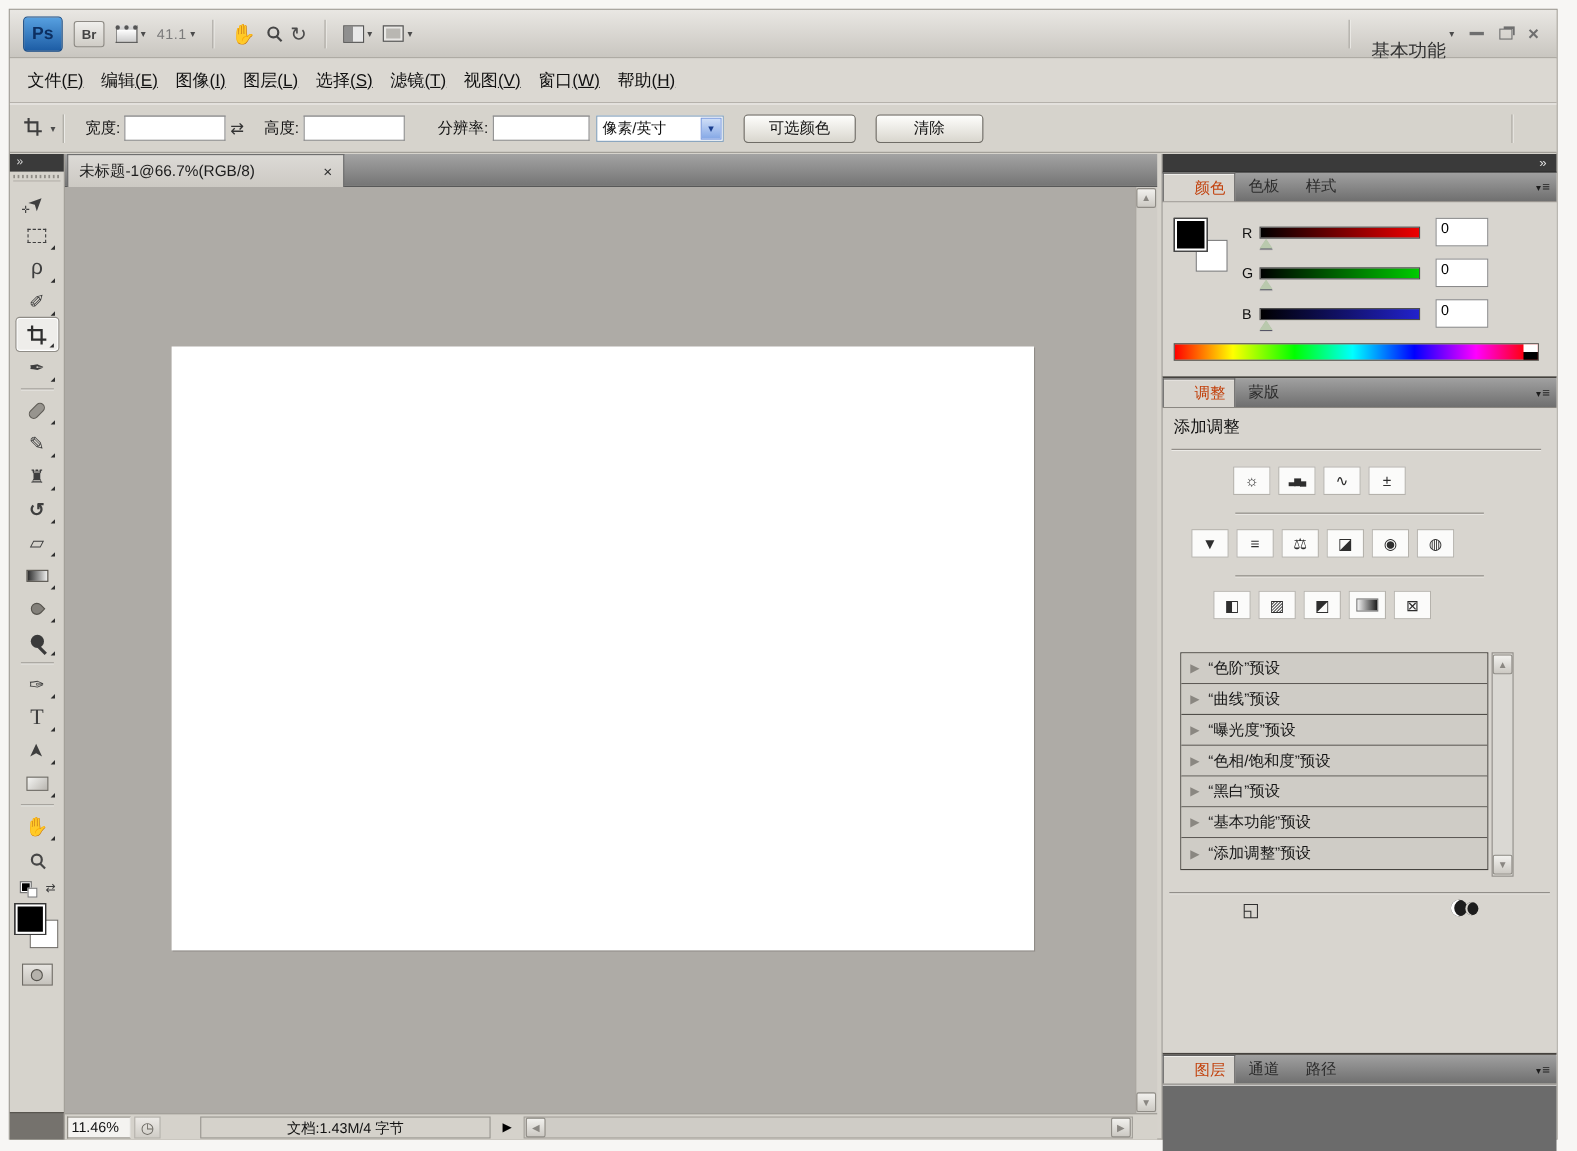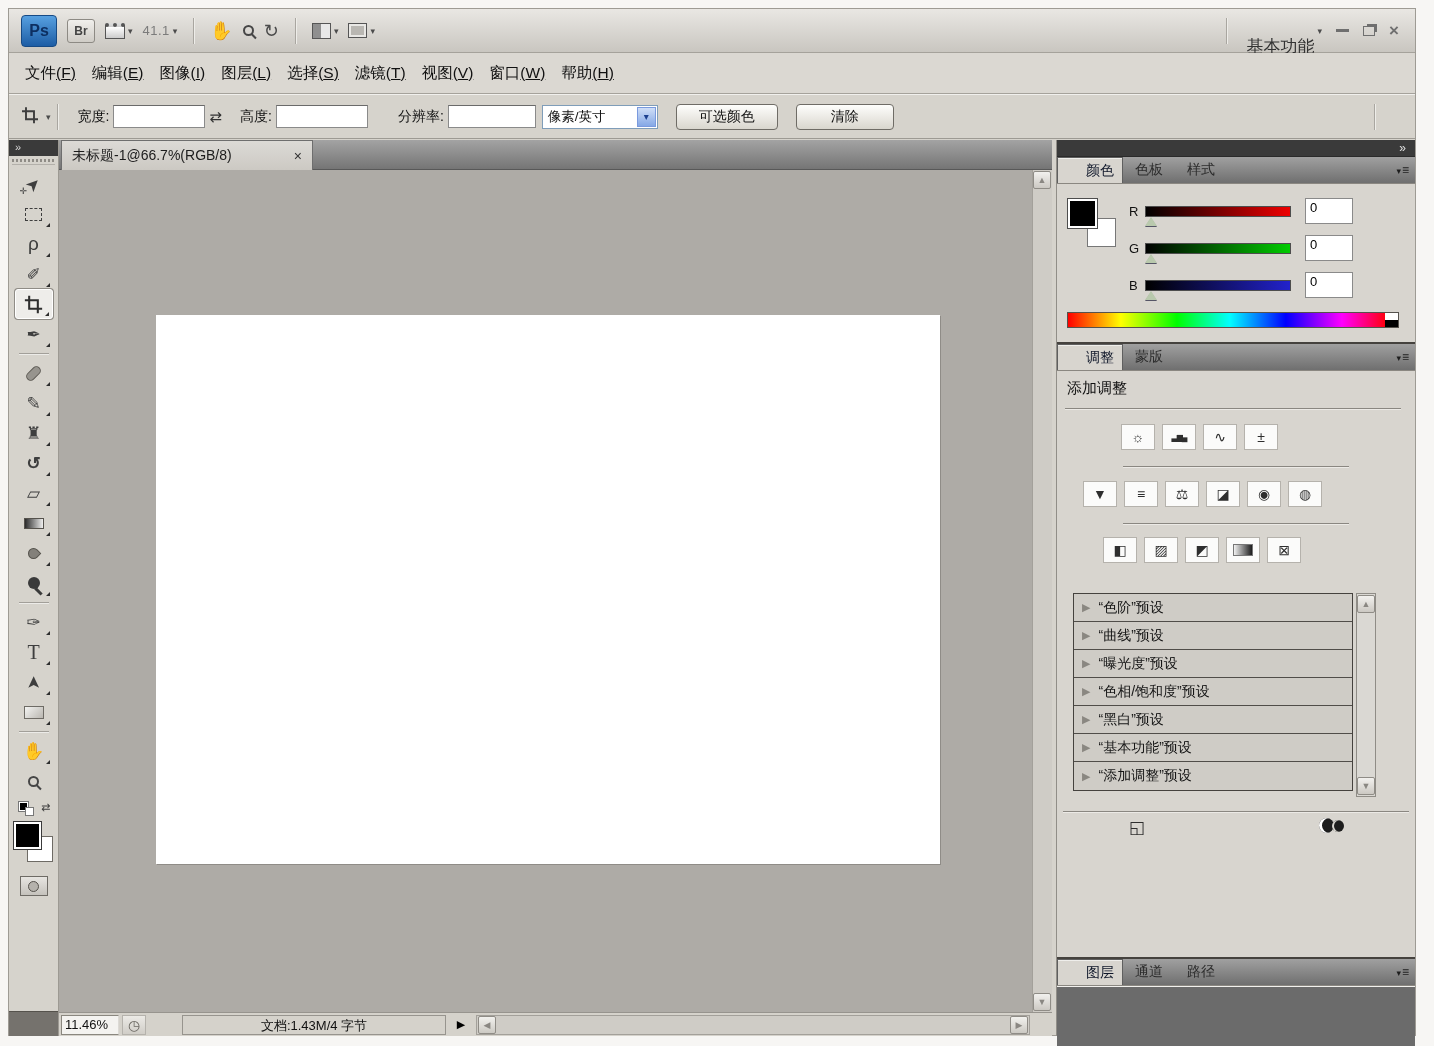--- a/index.html
+++ b/index.html
@@ -100,21 +100,21 @@
   .flybtn { width:18px; height:20px; display:flex; align-items:center; justify-content:center; font-size:11px; color:#000; margin-left:6px; }
   .hscroll { position:relative; height:20px; flex:1; margin:0 0 0 6px; background:#cfccc6; border:1px solid #a3a09a; }
   .hscroll .lf { position:absolute; left:1px; top:0px; }
   .hscroll .rt { position:absolute; right:1px; top:0px; }
 
   
   #rightdock { left:1047px; top:0; width:359px; height:896px; background:#d8d5cf; border-left:1px solid #918e88; }
   .collapsebar { height:17px; background:#3a3a3a; color:#e0e0e0; font-size:12px; line-height:16px; text-align:right; padding-right:8px; letter-spacing:1px; border-bottom:1px solid #2a2a2a; }
   .tabsrow { height:27px; background:linear-gradient(#a0a0a0,#6f6f6f); display:flex; align-items:stretch; position:relative; border-bottom:1px solid #8a8781; }
   .ptab { min-width:52px; padding:0 8px; display:flex; align-items:center; justify-content:center; font-size:14px; color:#2c2c2c; }
-  .ptab.on { background:#d8d5cf; border:1px solid #5f5f5f; border-bottom:none; color:#0f172a; box-shadow:inset 0 1px 0 #efeeeb;padding-left:28px; }
+  .ptab.on { background:#d8d5cf; border:1px solid #5f5f5f; border-bottom:none; color:#c2410c; box-shadow:inset 0 1px 0 #efeeeb;padding-left:28px; }
   .pmenu { position:absolute; right:6px; top:6px; color:#1d1d1d; font-size:12px; }
   .pmenu .a { font-size:9px; margin-right:1px; }
   .panelbody { position:relative; background:#d8d5cf; }
   .paneldiv { height:2px; background:#45423e; box-shadow:0 1px 0 #efeeeb; }
 
   
   .cp-sw { position:absolute; left:10px; top:14px; width:58px; height:58px; }
   .cp-sw .fg { position:absolute; left:0; top:0; width:31px; height:31px; background:#000; border:1px solid #4d4d4d; box-shadow:inset 0 0 0 2px #fff; z-index:2; }
   .cp-sw .bg { position:absolute; left:20px; top:20px; width:29px; height:29px; background:#fff; border:1px solid #777; }
   .chrow { position:absolute; left:72px; height:30px; display:flex; align-items:center; }

